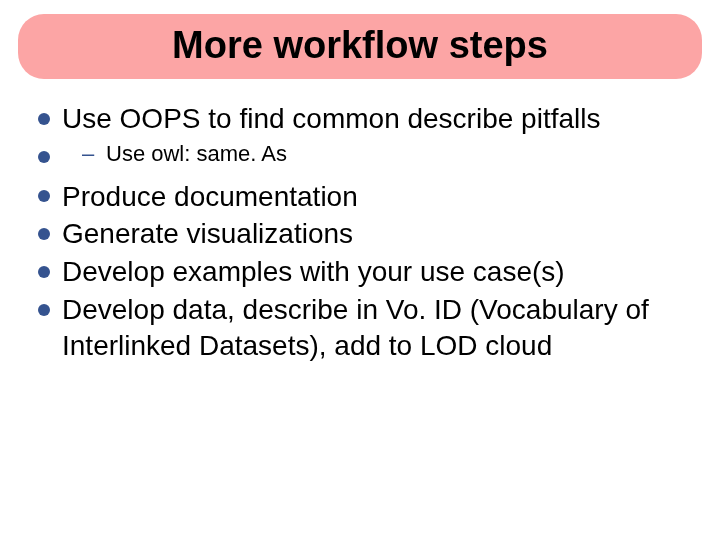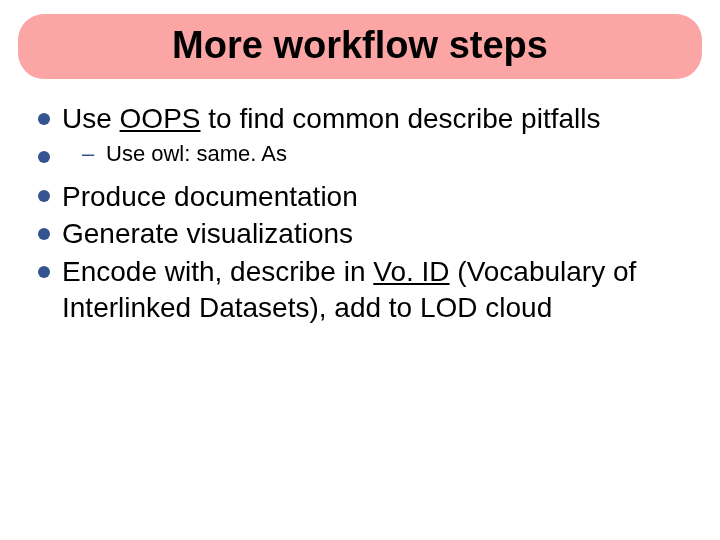--- a/index.html
+++ b/index.html
@@ -58,21 +58,21 @@
     line-height: 1.35;
   }
   ul.sub > li::before {
     content: "–";
     position: absolute;
     left: 20px;
     top: 0;
     color: #35538f;
     font-size: 22px;
   }
-  .u { text-decoration: underline; }
+  .u { }
   .run { display: inline; }
 </style>
 </head>
 <body>
 
 <div class="title-bar">
   <h1>More workflow steps</h1>
 </div>
 
 <div class="content">
@@ -87,16 +87,19 @@
         </li>
       </ul>
     </li>
     <li>
       <span>Produce documentation</span>
     </li>
     <li>
       <span>Generate visualizations</span>
     </li>
     <li>
-      <span class="run">Encode with, describe in </span><span class="run u">Vo. ID</span><span class="run"> (Vocabulary of Interlinked Datasets),  add to LOD cloud</span>
+      <span>Develop examples with your use case(s)</span>
+    </li>
+    <li>
+      <span class="run">Develop data, describe in </span><span class="run u">Vo. ID</span><span class="run"> (Vocabulary of Interlinked Datasets),  add to LOD cloud</span>
     </li>
   </ul>
 </div>
 
 </body></html>

